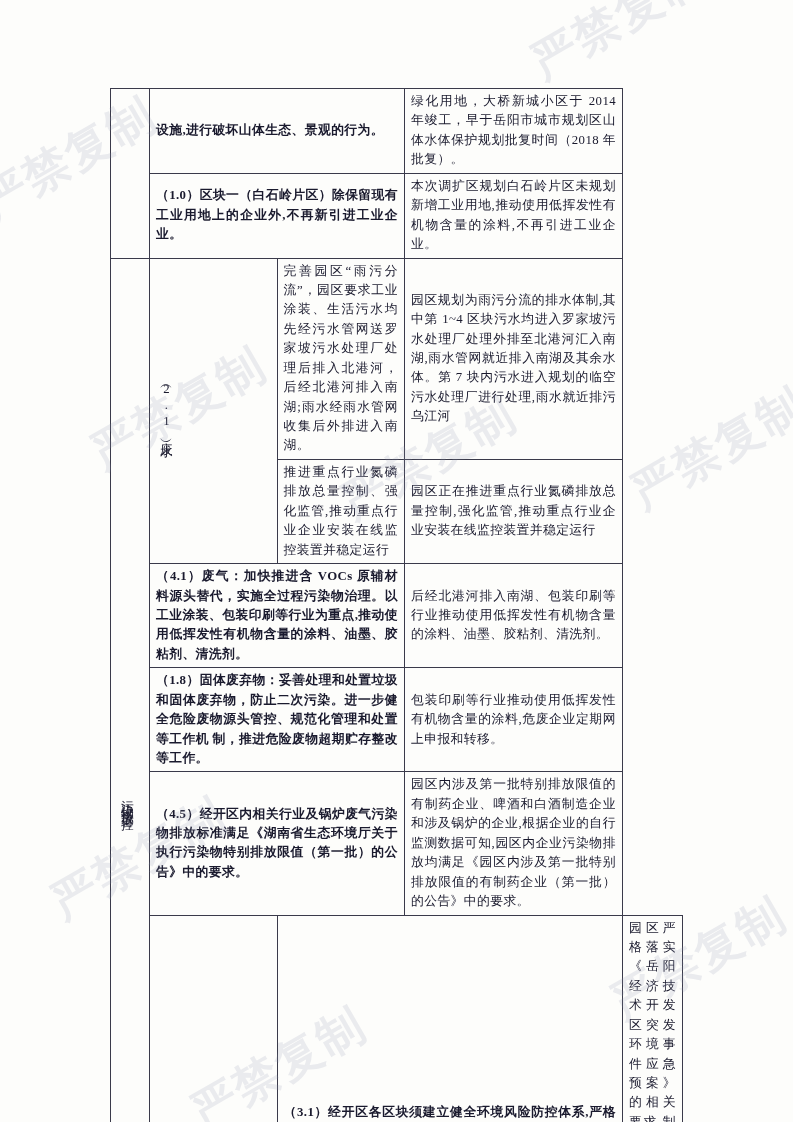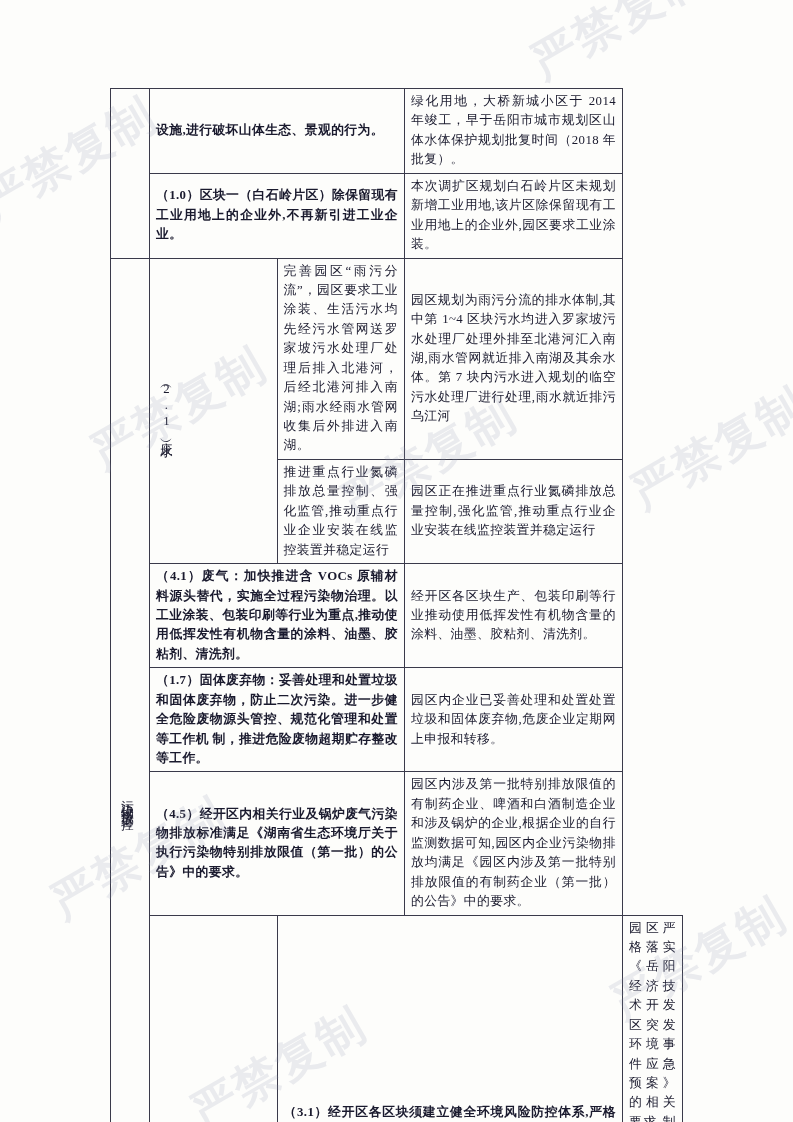--- a/index.html
+++ b/index.html
@@ -122,45 +122,45 @@
 
   <table class="doc">
     <tbody>
       <tr>
         <td class="cat" rowspan="2"></td>
         <td class="leftwide just" colspan="2">设施,进行破坏山体生态、景观的行为。</td>
         <td class="right just">绿化用地，大桥新城小区于 2014 年竣工，早于岳阳市城市规划区山体水体保护规划批复时间（2018 年批复）。</td>
       </tr>
       <tr>
         <td class="leftwide just" colspan="2">（1.0）区块一（白石岭片区）除保留现有工业用地上的企业外,不再新引进工业企业。</td>
-        <td class="right just">本次调扩区规划白石岭片区未规划新增工业用地,该片区除保留现有工业用地上的企业外,园区要求工业涂装。</td>
+        <td class="right just">本次调扩区规划白石岭片区未规划新增工业用地,推动使用低挥发性有机物含量的涂料,不再引进工业企业。</td>
       </tr>
 
       <tr>
         <td class="cat" rowspan="6">
           <span class="vert">污染物排放管控</span>
         </td>
         <td class="num" rowspan="2">
           <span class="vert">（2.1）废水</span>
         </td>
         <td class="left just">完善园区“雨污分流”，园区要求工业涂装、生活污水均先经污水管网送罗家坡污水处理厂处理后排入北港河，后经北港河排入南湖;雨水经雨水管网收集后外排进入南湖。</td>
         <td class="right just">园区规划为雨污分流的排水体制,其中第 1~4 区块污水均进入罗家坡污水处理厂处理外排至北港河汇入南湖,雨水管网就近排入南湖及其余水体。第 7 块内污水进入规划的临空污水处理厂进行处理,雨水就近排污乌江河</td>
       </tr>
       <tr>
         <td class="left center">推进重点行业氮磷排放总量控制、强化监管,推动重点行业企业安装在线监控装置并稳定运行</td>
         <td class="right just">园区正在推进重点行业氮磷排放总量控制,强化监管,推动重点行业企业安装在线监控装置并稳定运行</td>
       </tr>
 
       <tr>
         <td class="leftwide just" colspan="2">（4.1）废气：加快推进含 VOCs 原辅材料源头替代，实施全过程污染物治理。以工业涂装、包装印刷等行业为重点,推动使用低挥发性有机物含量的涂料、油墨、胶粘剂、清洗剂。</td>
-        <td class="right just">经开区各区块生产、包装印刷等行业推动使用低挥发性有机物含量的涂料、油墨、胶粘剂、清洗剂。</td>
+        <td class="right just">后经北港河排入南湖、包装印刷等行业推动使用低挥发性有机物含量的涂料、油墨、胶粘剂、清洗剂。</td>
       </tr>
       <tr>
-        <td class="leftwide just" colspan="2">（1.7）固体废弃物：妥善处理和处置垃圾和固体废弃物，防止二次污染。进一步健全危险废物源头管控、规范化管理和处置等工作机 制，推进危险废物超期贮存整改等工作。</td>
-        <td class="right just">园区内企业已妥善处理和处置处置垃圾和固体废弃物,危废企业定期网上申报和转移。</td>
+        <td class="leftwide just" colspan="2">（1.8）固体废弃物：妥善处理和处置垃圾和固体废弃物，防止二次污染。进一步健全危险废物源头管控、规范化管理和处置等工作机 制，推进危险废物超期贮存整改等工作。</td>
+        <td class="right just">包装印刷等行业推动使用低挥发性有机物含量的涂料,危废企业定期网上申报和转移。</td>
       </tr>
       <tr>
         <td class="leftwide just" colspan="2">（4.5）经开区内相关行业及锅炉废气污染物排放标准满足《湖南省生态环境厅关于执行污染物特别排放限值（第一批）的公告》中的要求。</td>
         <td class="right just">园区内涉及第一批特别排放限值的有制药企业、啤酒和白酒制造企业和涉及锅炉的企业,根据企业的自行监测数据可知,园区内企业污染物排放均满足《园区内涉及第一批特别排放限值的有制药企业（第一批）的公告》中的要求。</td>
       </tr>
 
       <tr>
         <td class="cat" rowspan="2">
           
         </td>

